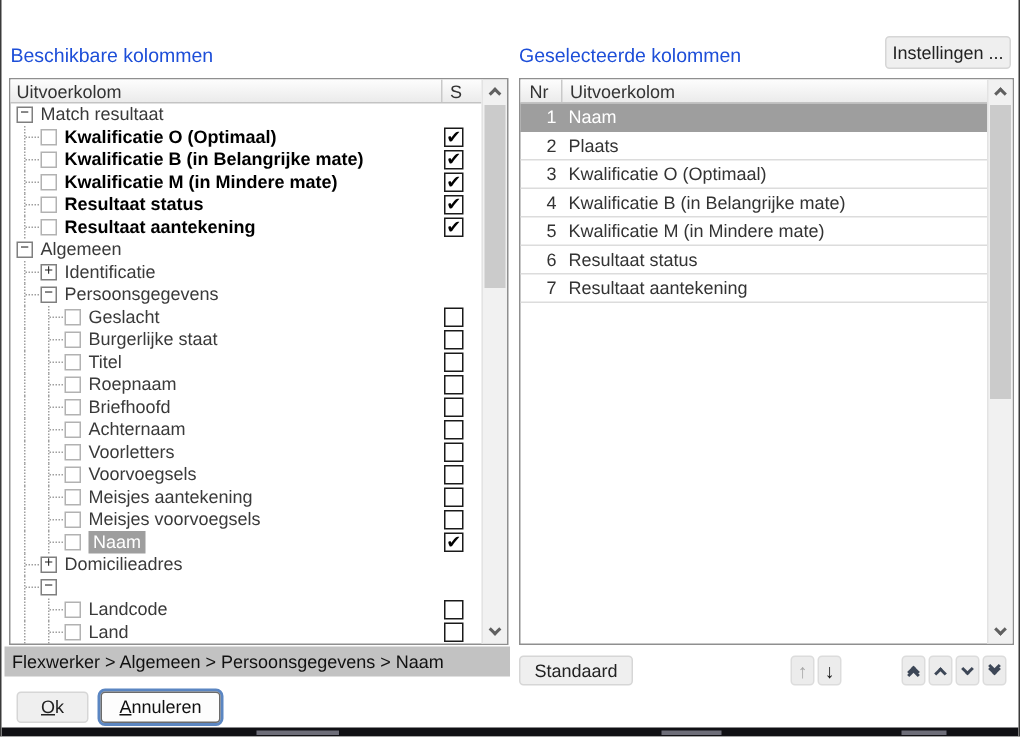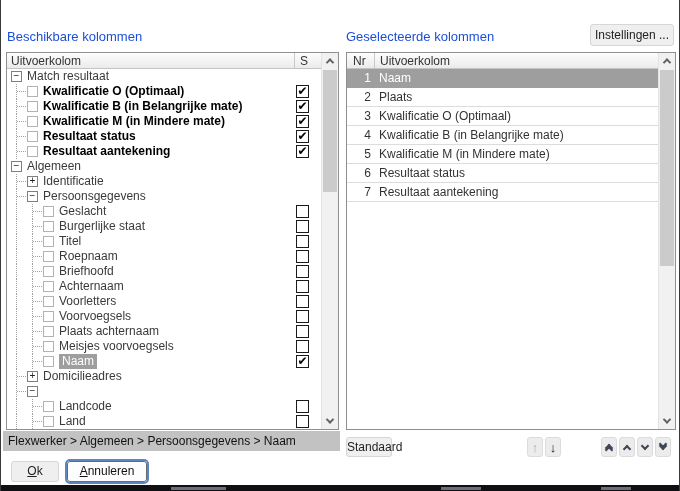--- a/index.html
+++ b/index.html
@@ -51,21 +51,21 @@
   .sb-thumb{position:absolute;left:1px;width:14px;background:#cbcbcb;}
   .car{width:6px;height:6px;border-left:2px solid #606060;border-top:2px solid #606060;}
   .car.up{transform:rotate(45deg) translate(1px,1px);}
   .car.down{transform:rotate(225deg) translate(1px,1px);}
   
   .crumbbar{position:absolute;left:2px;top:431px;width:337px;height:20px;background:var(--crumb);
             font-size:12px;line-height:20px;color:#111;padding-left:5px;white-space:nowrap;overflow:hidden;}
   .btn{position:absolute;background:#efefef;border:1px solid #d6d6d6;border-radius:3px;
        font-size:12px;color:#222;text-align:center;font-family:inherit;cursor:default;}
   .settings-btn{left:589px;top:24px;width:84px;height:22px;line-height:20px;}
-  .standaard-btn{left:345px;top:437px;width:46px;height:20px;line-height:18px;}
+  .standaard-btn{left:345px;top:437px;width:76px;height:20px;line-height:18px;}
   .ok-btn{left:10px;top:461px;width:48px;height:21px;line-height:19px;}
   .focus-ring{position:absolute;left:64px;top:459px;width:84px;height:25px;border:2px solid var(--focus);
               border-radius:5px;background:#fff;}
   .cancel-btn{position:absolute;left:0;top:0;width:80px;height:21px;background:#fdfdfd;
               border:1px solid #6b6b6b;border-radius:3px;font-size:12px;line-height:19px;
               text-align:center;color:#111;font-family:inherit;}
   .ul{text-decoration:underline;}
   .mbtn{position:absolute;top:437px;height:20px;background:#ececec;border:1px solid #dcdcdc;
         border-radius:3px;display:flex;align-items:center;justify-content:center;
         font-family:inherit;cursor:default;}
@@ -225,21 +225,21 @@
           <span class="guide" style="left:25px"></span>
           <span class="tcb" style="left:36px"></span>
           <span class="tlabel" style="left:52px">Voorvoegsels</span>
           <span class="scb"></span>
         </div>
         <div class="trow">
           <span class="guide" style="left:9px"></span>
           <span class="hguide" style="left:26px;width:9px"></span>
           <span class="guide" style="left:25px"></span>
           <span class="tcb" style="left:36px"></span>
-          <span class="tlabel" style="left:52px">Plaats achternaam</span>
+          <span class="tlabel" style="left:52px">Meisjes aantekening</span>
           <span class="scb"></span>
         </div>
         <div class="trow">
           <span class="guide" style="left:9px"></span>
           <span class="hguide" style="left:26px;width:9px"></span>
           <span class="guide" style="left:25px"></span>
           <span class="tcb" style="left:36px"></span>
           <span class="tlabel" style="left:52px">Meisjes voorvoegsels</span>
           <span class="scb"></span>
         </div>

